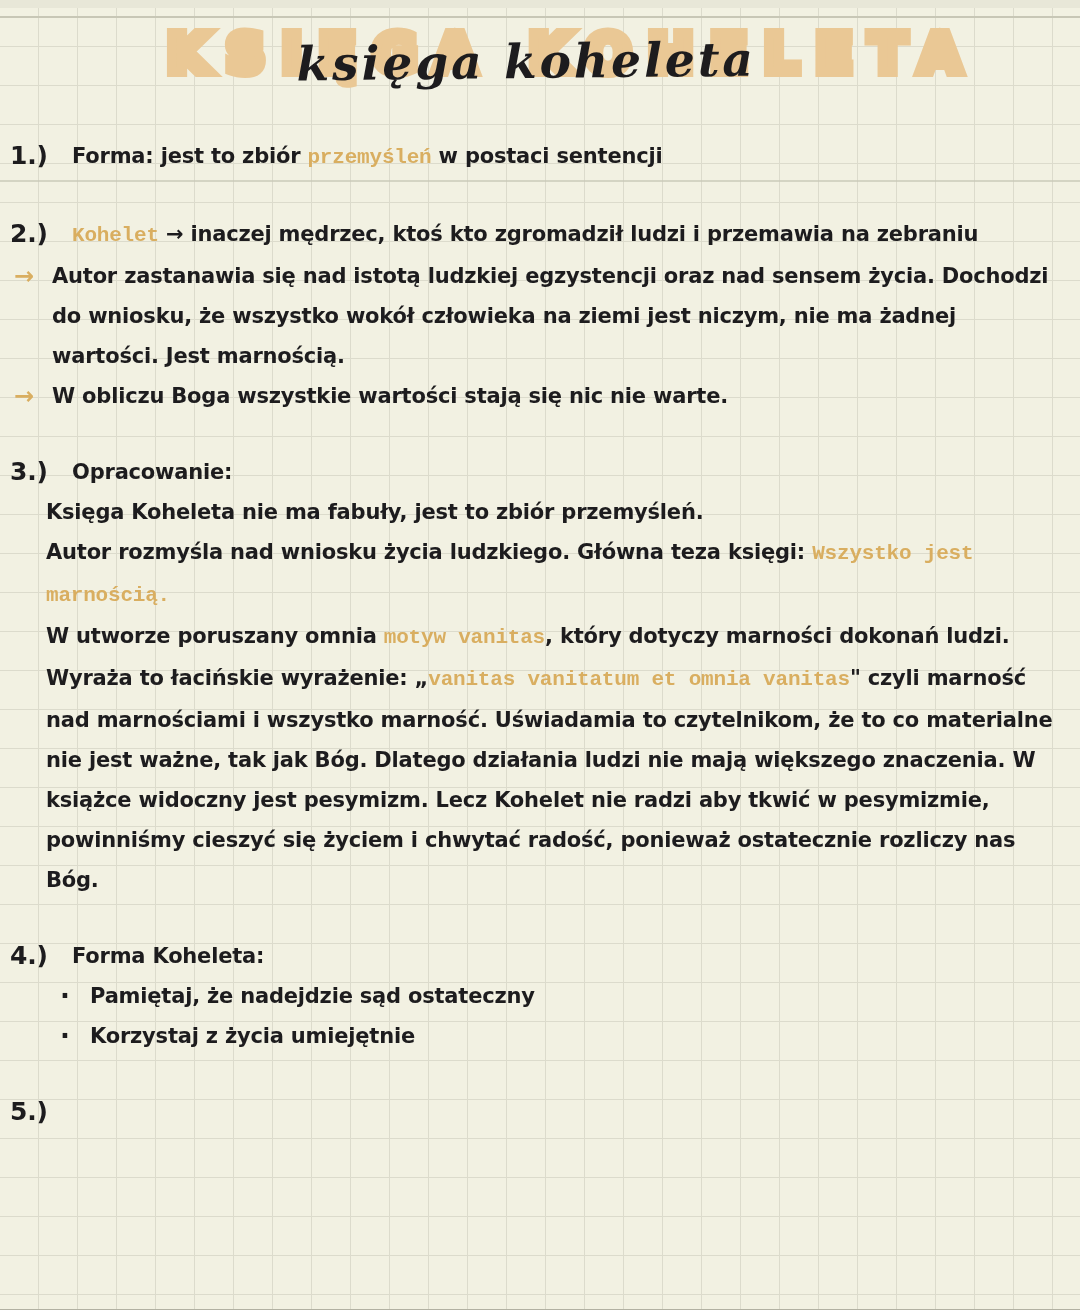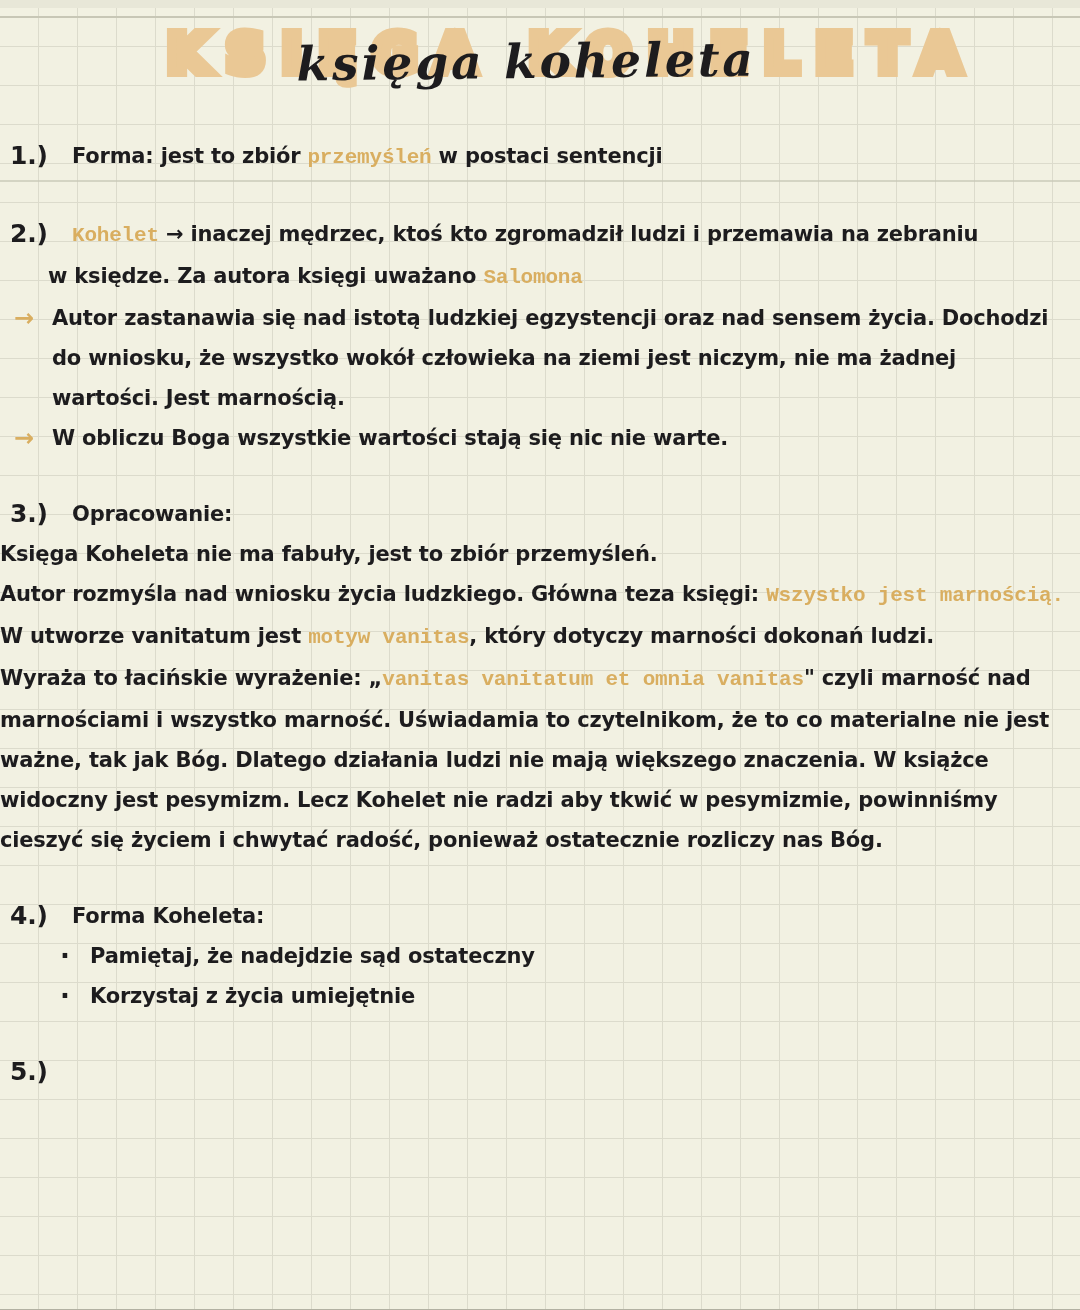--- a/index.html
+++ b/index.html
@@ -49,21 +49,21 @@
     font-weight:700;
     font-size:21px;
     letter-spacing:-0.2px;
     line-height:40px;
     margin:0;
   }
   .block .marker{position:absolute;font-weight:700;}
   .block.item{padding-left:72px;}
   .block.item > .marker{left:10px;font-size:25px;}
   .block.cont{padding-left:48px;}
-  .block.para{}
+  .block.para{padding-left:46px;}
   .block.arrow{padding-left:52px;}
   .block.arrow > .marker{left:14px;color:var(--accent);font-size:24px;}
   .block.bullet{padding-left:90px;}
   .block.bullet > .marker{left:60px;font-size:26px;}
   .section-break{margin-top:36px;}
   .accent{color:var(--accent);font-family:Liberation Mono, monospace;}
   .ink{color:var(--ink);}
 </style>
 </head>
 <body>
@@ -74,26 +74,25 @@
   <div class="rule bottom"></div>
 
   <header class="title-stack">
     <span class="title-bubble">KSIĘGA KOHELETA</span>
     <span class="title-script">księga koheleta</span>
   </header>
 
   <main class="notes">
       <div class="block item"><span class="marker">1.)</span><span class="ink">Forma: jest to zbiór </span><span class="accent">przemyśleń</span><span class="ink"> w postaci sentencji</span></div>
       <div class="block item section-break"><span class="marker">2.)</span><span class="accent">Kohelet</span><span class="ink"> → inaczej mędrzec, ktoś kto zgromadził ludzi i przemawia na zebraniu</span></div>
-      <div class="block cont"><span class="ink">w księdze. Za autora księgi uważano </span><span class="accent">Salomona</span></div>
       <div class="block arrow"><span class="marker">→</span><span class="ink">Autor zastanawia się nad istotą ludzkiej egzystencji oraz nad sensem życia. Dochodzi do wniosku, że wszystko wokół człowieka na ziemi jest niczym, nie ma żadnej wartości. Jest marnością.</span></div>
       <div class="block arrow"><span class="marker">→</span><span class="ink">W obliczu Boga wszystkie wartości stają się nic nie warte.</span></div>
       <div class="block item section-break"><span class="marker">3.)</span><span class="ink">Opracowanie:</span></div>
       <div class="block para"><span class="ink">Księga Koheleta nie ma fabuły, jest to zbiór przemyśleń.</span></div>
       <div class="block para"><span class="ink">Autor rozmyśla nad wniosku życia ludzkiego. Główna teza księgi: </span><span class="accent">Wszystko jest marnością.</span></div>
-      <div class="block para"><span class="ink">W utworze vanitatum jest </span><span class="accent">motyw vanitas</span><span class="ink">, który dotyczy marności dokonań ludzi.</span></div>
+      <div class="block para"><span class="ink">W utworze poruszany omnia </span><span class="accent">motyw vanitas</span><span class="ink">, który dotyczy marności dokonań ludzi.</span></div>
       <div class="block para"><span class="ink">Wyraża to łacińskie wyrażenie: „</span><span class="accent">vanitas vanitatum et omnia vanitas</span><span class="ink">" czyli marność nad marnościami i wszystko marność. Uświadamia to czytelnikom, że to co materialne nie jest ważne, tak jak Bóg. Dlatego działania ludzi nie mają większego znaczenia. W książce widoczny jest pesymizm. Lecz Kohelet nie radzi aby tkwić w pesymizmie, powinniśmy cieszyć się życiem i chwytać radość, ponieważ ostatecznie rozliczy nas Bóg.</span></div>
       <div class="block item section-break"><span class="marker">4.)</span><span class="ink">Forma Koheleta:</span></div>
       <div class="block bullet"><span class="marker">·</span><span class="ink">Pamiętaj, że nadejdzie sąd ostateczny</span></div>
       <div class="block bullet"><span class="marker">·</span><span class="ink">Korzystaj z życia umiejętnie</span></div>
       <div class="block item section-break"><span class="marker">5.)</span></div>
     </main>
 </div>
 
 </body></html>

